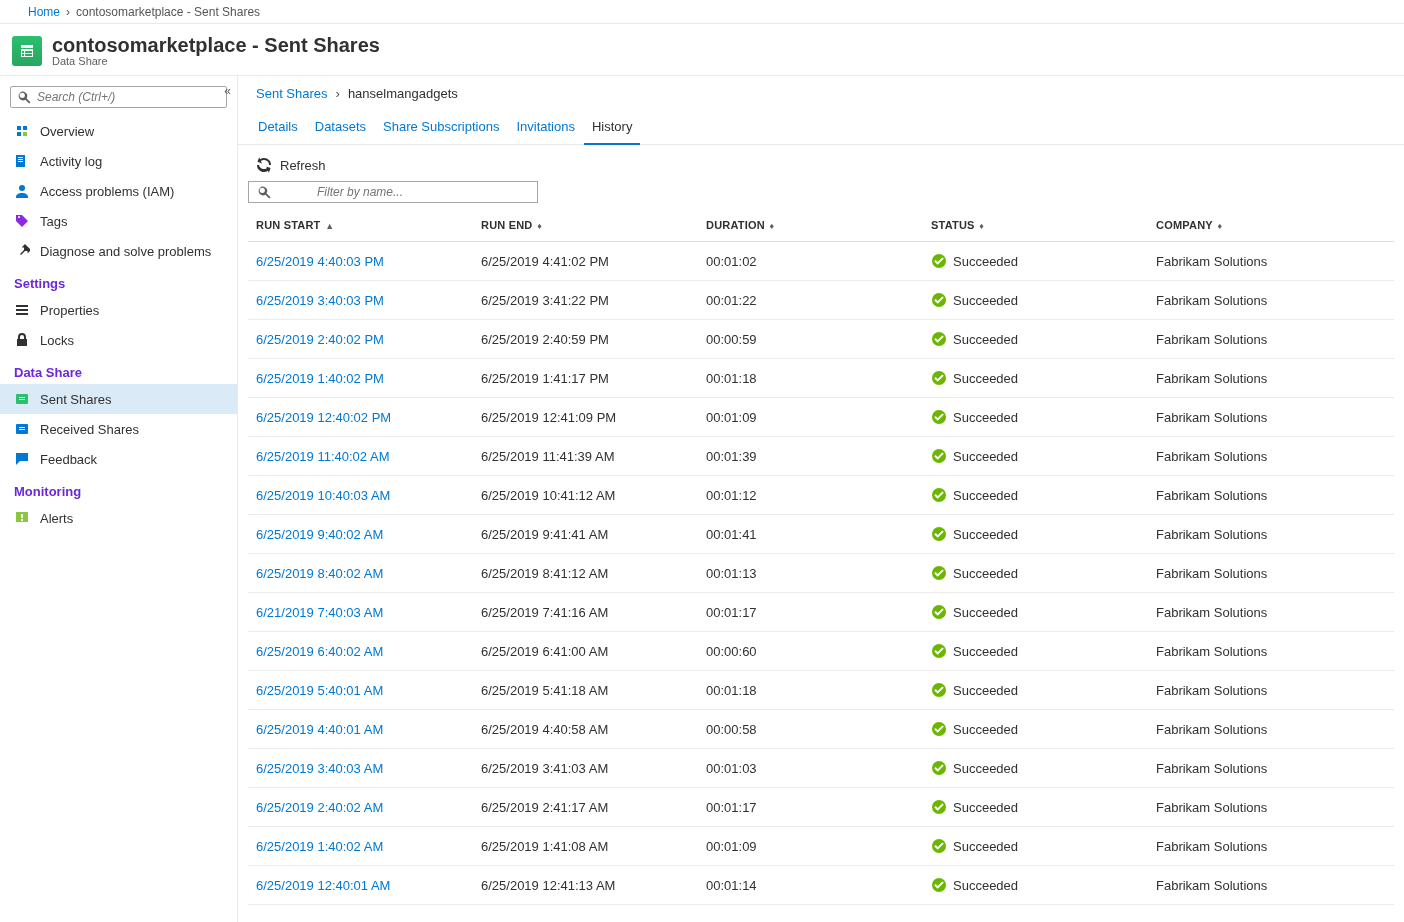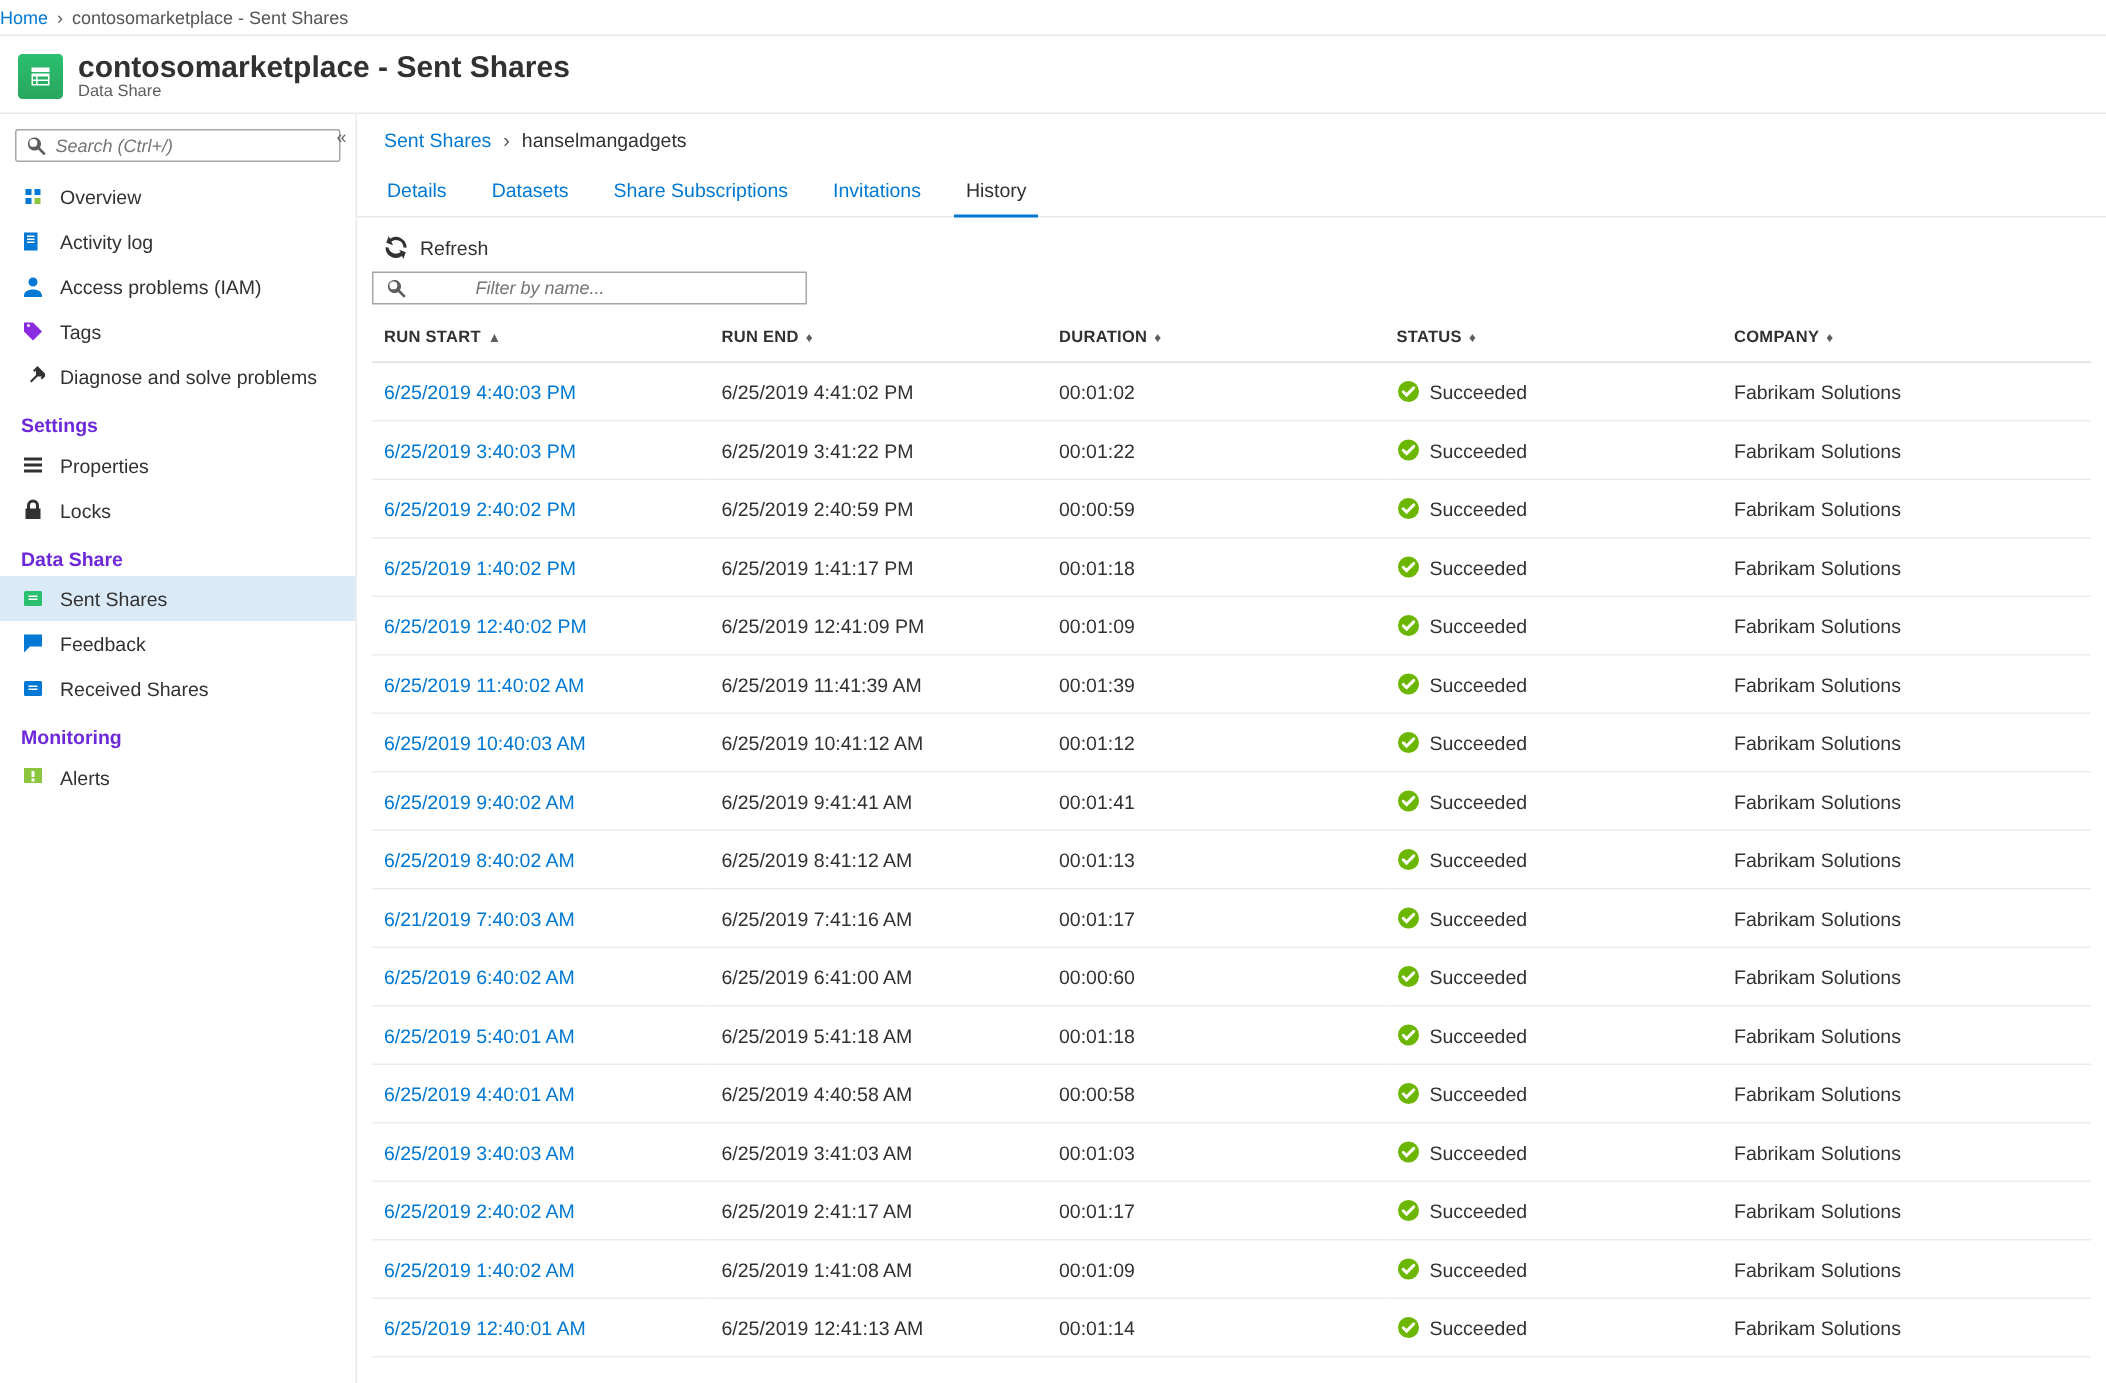--- a/index.html
+++ b/index.html
@@ -1,20 +1,20 @@
 <!DOCTYPE html>
 <html><head>
 <meta charset="utf-8">
 <style>
 * { margin: 0; padding: 0; box-sizing: border-box; font-family: "Segoe UI", Tahoma, sans-serif; }
 html, body { width: 1404px; height: 922px; background: #ffffff; color: #323130; font-size: 13px; }
 a { text-decoration: none; color: #0078d4; }
 
 
-.top-strip { height: 24px; line-height: 24px; padding: 0 0; border-bottom: 1px solid #eaeaea; font-size: 12px; display:flex; align-items:center; gap:6px;}
+.top-strip { height: 24px; line-height: 24px; padding: 0 28px; border-bottom: 1px solid #eaeaea; font-size: 12px; display:flex; align-items:center; gap:6px;}
 .top-strip .sep { color: #555; }
 .top-strip .crumb-current { color: #555; }
 
 
 .title-bar { display:flex; align-items:center; gap:10px; padding: 10px 12px 8px 12px; border-bottom: 1px solid #eaeaea;}
 .title-icon { width:30px; height:30px; border-radius:3px; background:linear-gradient(180deg,#2ac06f,#28a65f); display:flex; align-items:center; justify-content:center; }
 .title-icon svg { width:16px; height:16px; fill:#fff;}
 .title-text h1 { font-size:20px; font-weight:600; color:#323130; }
 .title-text .sub { font-size:11px; color:#605e5c; margin-top:-2px;}
 
@@ -32,21 +32,21 @@
 .nav-icon { width:16px; height:16px; display:flex; align-items:center; justify-content:center; flex-shrink:0;}
 .nav-icon svg { width:16px; height:16px;}
 .nav-header { padding:10px 14px 4px 14px; font-size:13px; font-weight:600; color:#6d28d9;}
 
 
 .right { flex:1; display:flex; flex-direction:column; overflow:hidden;}
 .inner-crumb { padding:10px 18px 4px 18px; font-size:13px; display:flex; align-items:center; gap:8px;}
 .inner-crumb .sep { color:#555;}
 .inner-crumb .current { color:#323130;}
 
-.tabs { display:flex; gap:26px; padding:8px 18px 0 18px; border-bottom:1px solid #eaeaea;align-items:center;}
+.tabs { display:flex; gap:13px; padding:8px 18px 0 18px; border-bottom:1px solid #eaeaea;align-items:center;}
 .tab { padding:6px 2px 10px 2px; font-size:13px; color:#0078d4; cursor:pointer; position:relative;}
 .tab.active { color:#323130;}
 .tab.active::after { content:""; position:absolute; left:-6px; right:-6px; bottom:-1px; height:2px; background:#0078d4;}
 
 .toolbar { display:flex; align-items:center; gap:8px; padding:12px 18px 8px 18px;}
 .toolbar .refresh { display:flex; align-items:center; gap:8px; cursor:pointer; font-size:13px; color:#323130;}
 .toolbar .refresh svg { width:16px; height:16px; fill:#323130;}
 
 .filter-box { margin:0 0 6px 10px; display:flex; align-items:center; border:1px solid #a6a6a6; padding:3px 8px; width:290px;gap:40px;}
 .filter-box svg { width:14px; height:14px; fill:#605e5c;}
@@ -163,33 +163,33 @@
             <svg viewBox="0 0 16 16">
               <rect x="2" y="3" width="12" height="10" rx="1" fill="#2ac06f"></rect>
               <path fill="#fff" d="M5 6h6v1H5zM5 8h6v1H5z"></path>
             </svg>
           </span>
           <span>Sent Shares</span>
         </div>
         <div class="nav-item">
           <span class="nav-icon">
             <svg viewBox="0 0 16 16">
-              <path fill="#0078d4" d="M2 2h12v8H6l-4 4z"></path>
-            </svg>
-          </span>
-          <span>Feedback</span>
-        </div>
-        <div class="nav-item">
-          <span class="nav-icon">
-            <svg viewBox="0 0 16 16">
               <rect x="2" y="3" width="12" height="10" rx="1" fill="#0078d4"></rect>
               <path fill="#fff" d="M5 6h6v1H5zM5 8h6v1H5z"></path>
             </svg>
           </span>
           <span>Received Shares</span>
+        </div>
+        <div class="nav-item">
+          <span class="nav-icon">
+            <svg viewBox="0 0 16 16">
+              <path fill="#0078d4" d="M2 2h12v8H6l-4 4z"></path>
+            </svg>
+          </span>
+          <span>Feedback</span>
         </div>
       </div>
     <div class="nav-header">Monitoring</div>
     <div id="nav-monitoring">
         <div class="nav-item">
           <span class="nav-icon">
             <svg viewBox="0 0 16 16">
               <path fill="#8cc63f" d="M2 2h12v10H2z"></path>
               <path fill="#fff" d="M7 4h2v4H7zM7 9h2v2H7z"></path>
             </svg>

